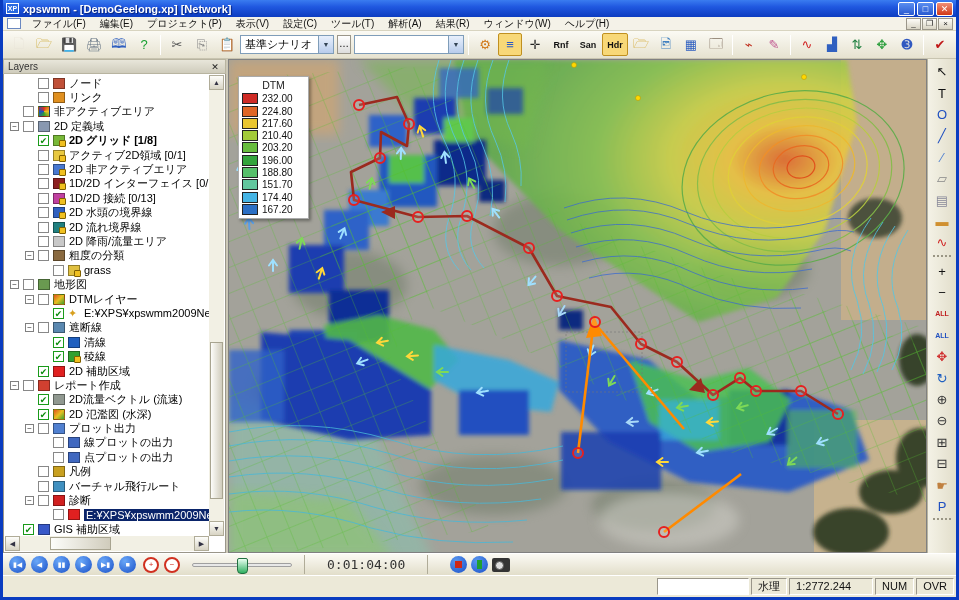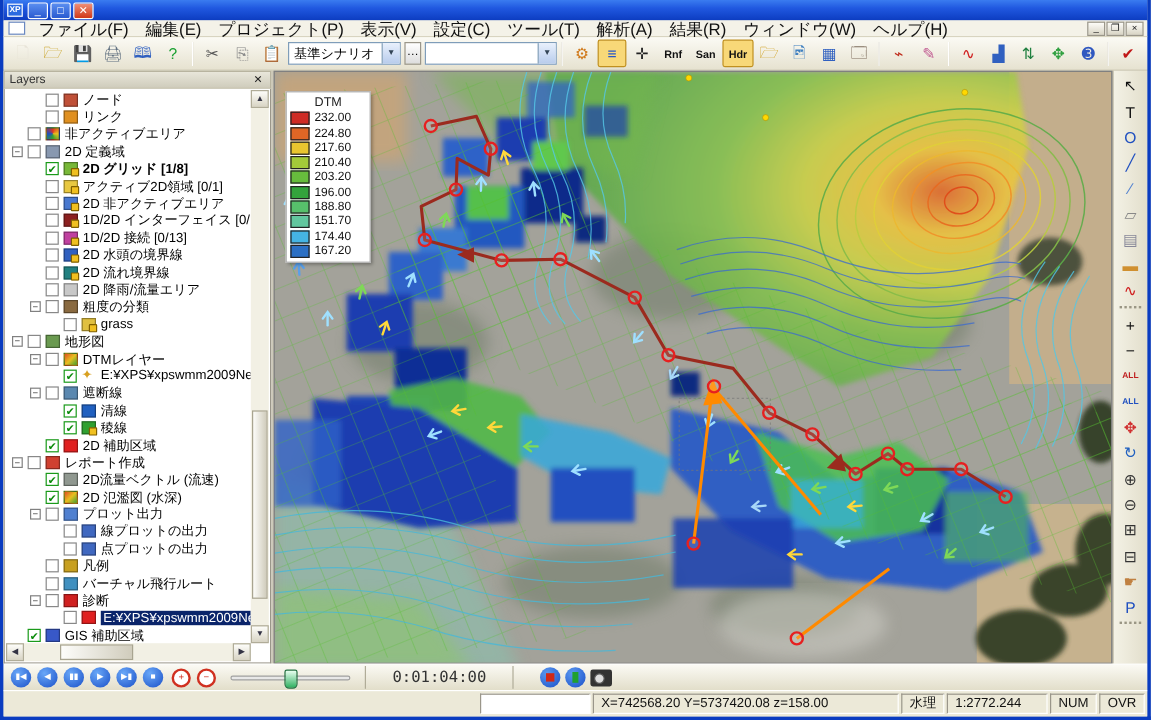--- a/index.html
+++ b/index.html
@@ -11,21 +11,21 @@
   .titlebar { height:17px; background:linear-gradient(180deg,#3a7cf0 0%,#2058e0 40%,#0c3cc0 100%); display:flex; align-items:center; padding:0 3px; color:#fff; }
   .titlebar .ticon { width:13px; height:11px; background:#2a6ae0; border:1px solid #fff; font-size:7px; font-weight:bold; color:#fff; display:flex; align-items:center; justify-content:center; margin-right:4px; }
   .titlebar .ttext { font-weight:bold; font-size:11px; text-shadow:1px 1px 1px #04207a; flex:1; white-space:nowrap; overflow:hidden; }
   .winbtns { display:flex; gap:2px; }
   .winbtn { width:17px; height:14px; border:1px solid #fff; border-radius:2px; color:#fff; font-size:9px; line-height:12px; text-align:center; background:linear-gradient(180deg,#5a8ef0,#2a5ad0); }
   .winbtn.close { background:linear-gradient(180deg,#f09078,#d03818); }
 
   
   .menubar { height:14px; background:#f4f2e8; border-bottom:1px solid #d8d4c0; display:flex; align-items:center; padding-left:2px; }
   .mdiicon { width:14px; height:11px; background:#fff; border:1px solid #6a88c0; margin:0 4px 0 2px; }
-  .menuitem { padding:0 7px; font-size:14px; color:#111; height:14px; line-height:14px; white-space:nowrap; }
+  .menuitem { padding:0 7px; font-size:10px; color:#111; height:14px; line-height:14px; white-space:nowrap; }
   .mdibtns { margin-left:auto; display:flex; gap:1px; padding-right:3px; }
   .mdibtn { width:15px; height:12px; border:1px solid #9a968a; background:linear-gradient(180deg,#fdfcf8,#d8d4c4); font-size:8px; line-height:10px; text-align:center; color:#222; }
 
   
   .toolbar { height:28px; background:linear-gradient(180deg,#fbfaf4,#e6e2d0); border-bottom:1px solid #c8c4b0; display:flex; align-items:center; padding:0 4px; gap:1px; }
   .tbtn { width:24px; height:23px; border:1px solid transparent; border-radius:2px; display:flex; align-items:center; justify-content:center; font-size:13px; }
   .tbtn.active { background:#f8d878; border:1px solid #c09020; }
   .tbtn.textbtn { font-size:9px; font-weight:bold; width:26px; color:#111; }
   .tsep { width:1px; height:20px; background:#c0bca8; border-right:1px solid #fff; margin:0 3px; }
   .combo { height:19px; background:#fff; border:1px solid #7f9db9; display:flex; align-items:center; font-size:11px; }
@@ -88,20 +88,21 @@
   .sinput { width:92px; background:#fff; }
   .coords { width:255px; }
 </style>
 </head>
 <body>
 
 <div class="app">
 
   <div class="titlebar">
     <span class="ticon">XP</span>
+    <span class="ttext">xpswmm - [DemoGeelong.xp] [Network]</span>
     <span class="winbtns" id="winbtns">
         <span class="winbtn">_</span>
         <span class="winbtn">□</span>
         <span class="winbtn close">✕</span>
       </span>
   </div>
 
   <div class="menubar">
     <span class="mdiicon"></span>
     <span id="menuitems" style="display:flex;">
@@ -658,19 +659,18 @@
     <span class="timebox">0:01:04:00</span>
     <span style="width:14px;"></span>
     <span class="rec"></span>
     <span class="rec g"></span>
     <span class="cam"></span>
   </div>
 
   <div class="statusbar">
     <span class="sfill"></span>
     <span class="scell sinput"></span>
-    <span class="scell coords">X=742568.20    Y=5737420.08    z=158.00</span>
     <span class="scell">水理</span>
     <span class="scell" style="width:84px;">1:2772.244</span>
     <span class="scell">NUM</span>
     <span class="scell">OVR</span>
   </div>
 </div>
 
 </body></html>

